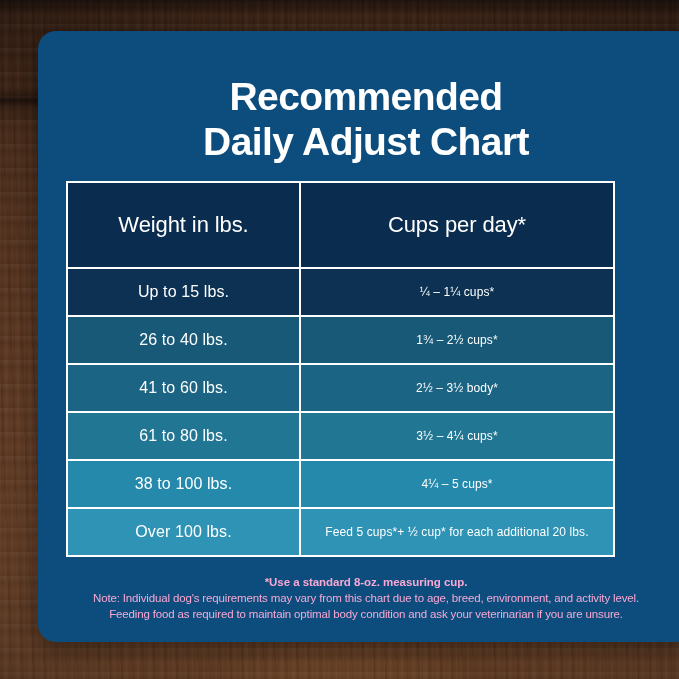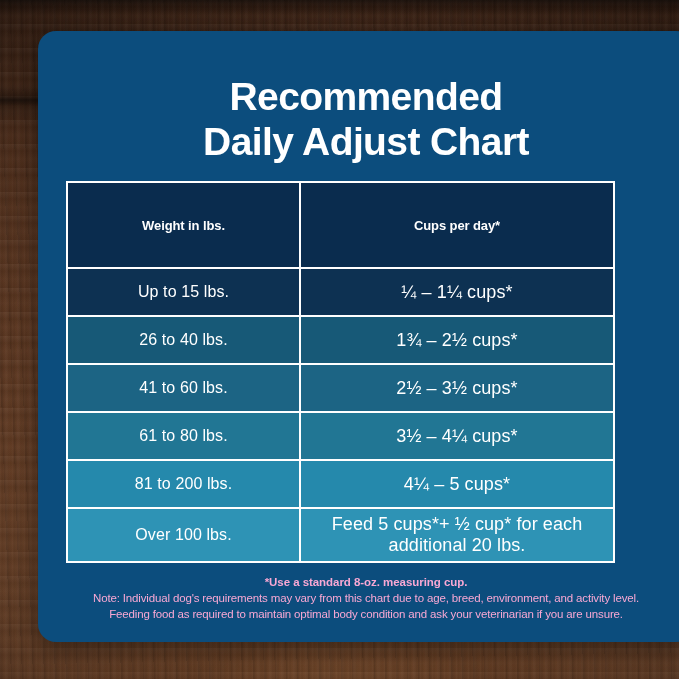--- a/index.html
+++ b/index.html
@@ -101,33 +101,33 @@
   }
   #feeding-table th,
   #feeding-table td {
     border: 2px solid #ffffff;
     color: #ffffff;
     text-align: center;
     vertical-align: middle;
   }
   #feeding-table th {
     height: 82px;
-    font-size: 13px;
-    font-weight: 700;
+    font-size: 22px;
+    font-weight: 400;
     letter-spacing: -0.1px;
   }
   #feeding-table td {
     height: 36px;
     font-size: 16px;
     font-weight: 400;
     letter-spacing: 0.1px;
     padding: 5px 4px;
   }
   #feeding-table td.cups-cell {
-    font-size: 18px;
+    font-size: 12px;
   }
   .col-weight { width: 233px; }
   .col-cups   { width: 314px; }
 
   
   #footnotes {
     position: absolute;
     left: 0;
     right: 0;
     top: 545px;
@@ -179,28 +179,28 @@
       <tr>
         <td style="background-color: rgb(13, 49, 82);">Up to 15 lbs.</td>
         <td class="cups-cell" style="background-color: rgb(13, 49, 82);">¼ – 1¼ cups*</td>
       </tr>
       <tr>
         <td style="background-color: rgb(23, 89, 119);">26 to 40 lbs.</td>
         <td class="cups-cell" style="background-color: rgb(23, 89, 119);">1¾ – 2½ cups*</td>
       </tr>
       <tr>
         <td style="background-color: rgb(28, 100, 132);">41 to 60 lbs.</td>
-        <td class="cups-cell" style="background-color: rgb(28, 100, 132);">2½ – 3½ cups*</td>
+        <td class="cups-cell" style="background-color: rgb(28, 100, 132);">2½ – 3½ body*</td>
       </tr>
       <tr>
         <td style="background-color: rgb(33, 118, 148);">61 to 80 lbs.</td>
         <td class="cups-cell" style="background-color: rgb(33, 118, 148);">3½ – 4¼ cups*</td>
       </tr>
       <tr>
-        <td style="background-color: rgb(37, 137, 172);">81 to 200 lbs.</td>
+        <td style="background-color: rgb(37, 137, 172);">38 to 100 lbs.</td>
         <td class="cups-cell" style="background-color: rgb(37, 137, 172);">4¼ – 5 cups*</td>
       </tr>
       <tr>
         <td style="background-color: rgb(46, 147, 181);">Over 100 lbs.</td>
         <td class="cups-cell" style="background-color: rgb(46, 147, 181);">Feed 5 cups*+ ½ cup* for each additional 20 lbs.</td>
       </tr>
     </tbody>
   </table>
 
   <div id="footnotes">

